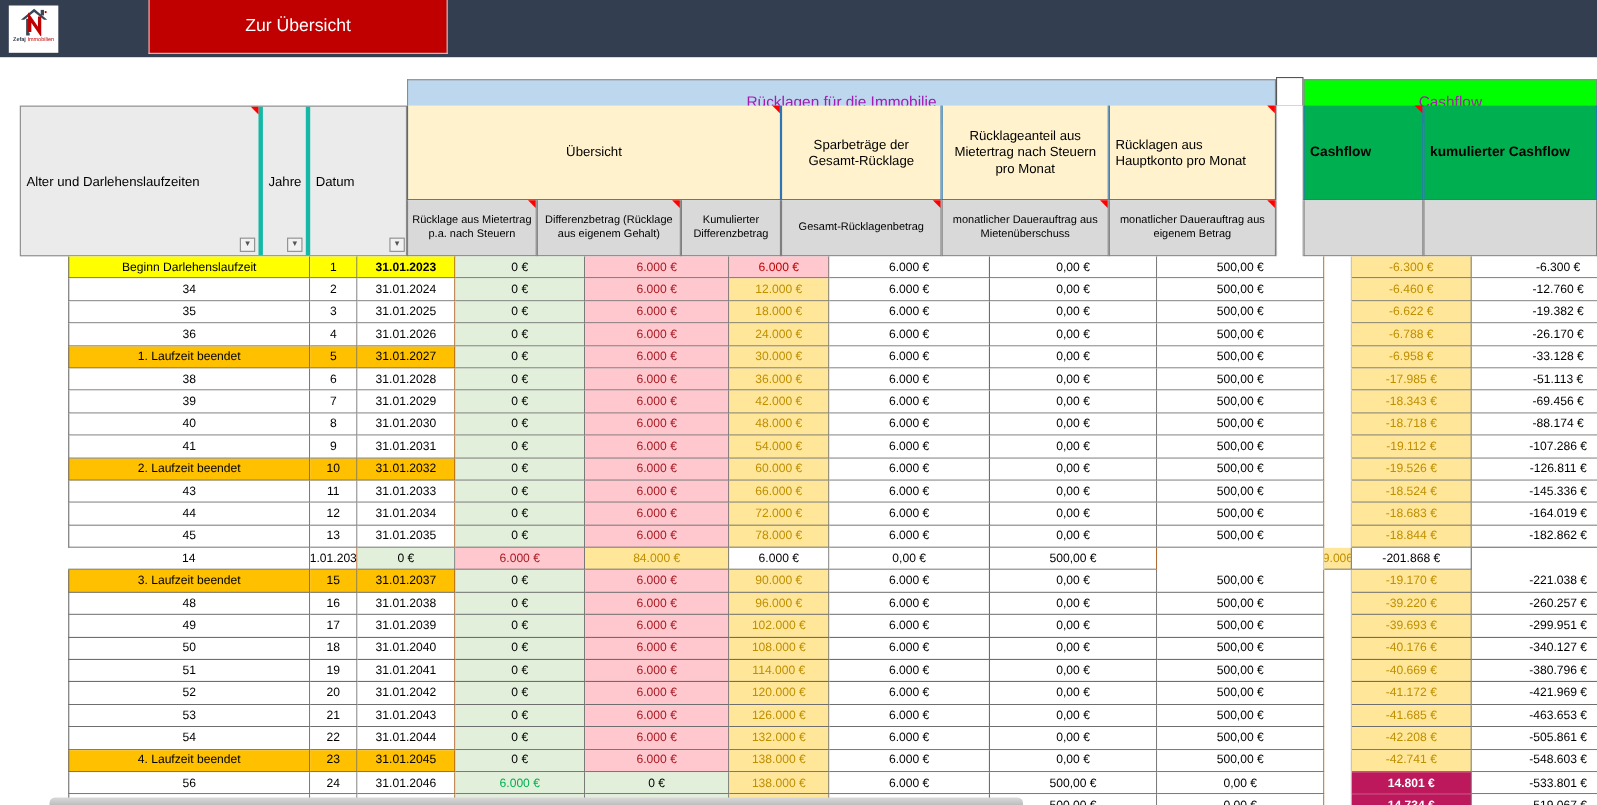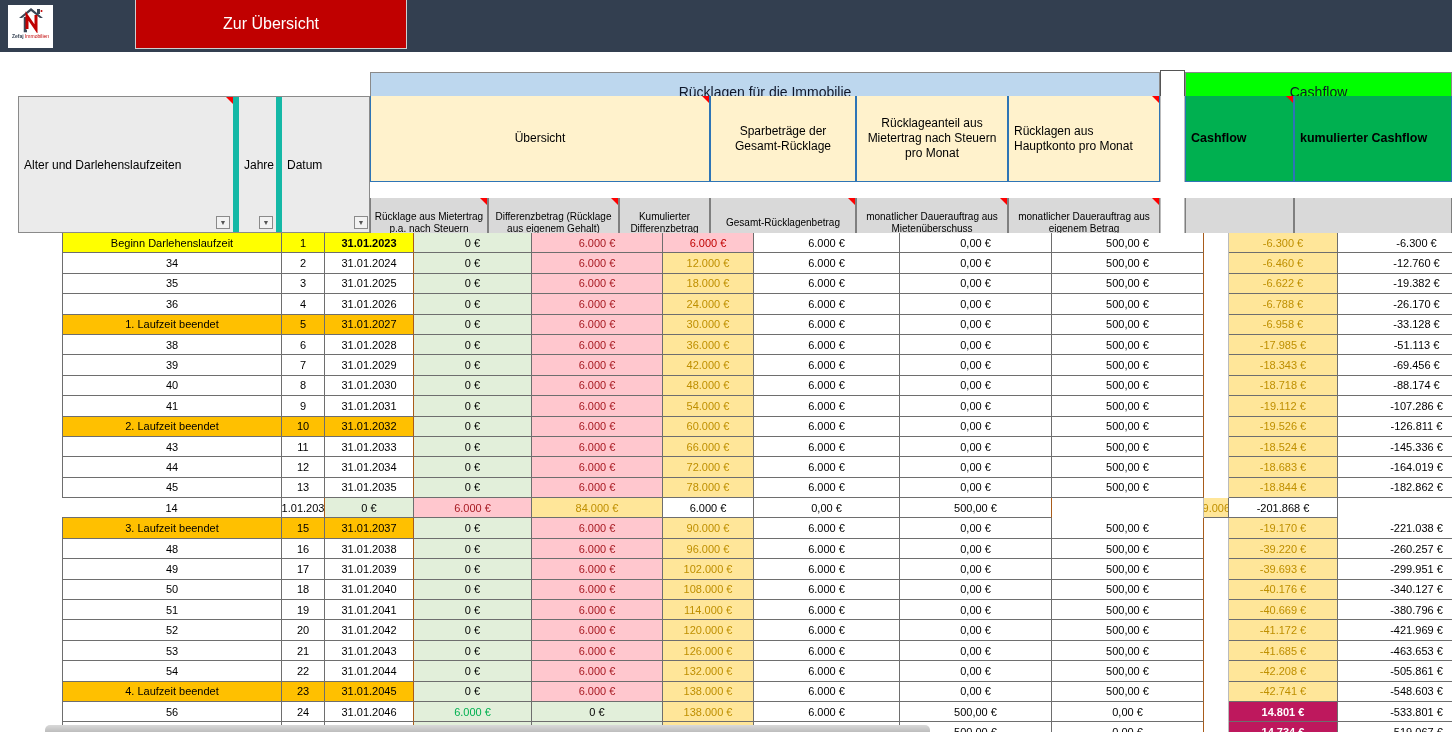--- a/index.html
+++ b/index.html
@@ -13,48 +13,48 @@
               display:flex; flex-direction:column; align-items:center; justify-content:flex-start; padding-top:2px; }
   .logo-text { font-size:5px; line-height:6px; white-space:nowrap; }
   .logo-z { color:#333F50; font-weight:bold; }
   .logo-i { color:#C00000; }
   .overview-btn { position:absolute; left:135px; top:0; width:272px; height:49px;
                   background:#C00000; color:#fff; font-size:16px; font-family:"Liberation Sans",sans-serif;
                   border:1px solid #cfcfcf; border-top:none; cursor:pointer; }
 
   
   .banner { position:absolute; top:72px; height:40px; display:flex; align-items:center; justify-content:center;
-            font-size:14px; color:#0f172a; border:1px solid #8a8a8a; border-bottom:2px solid #C55A11; }
+            font-size:14px; color:#a21caf; border:1px solid #8a8a8a; border-bottom:2px solid #C55A11; }
   .banner-blue  { left:370px; width:790px; background:#BDD7EE; }
   .banner-sep   { position:absolute; top:70px; left:1160px; width:25px; height:27px; background:#fff; border:1px solid #555; }
   .banner-green { left:1185px; width:267px; background:#00FF00; }
 
   
   .left-header { position:absolute; left:18px; top:96px; width:352px; height:137px; display:grid;
                  grid-template-columns:220px 43px 89px; background:#EBEBEB; border:1px solid #8a8a8a; }
-  .lh-cell { position:relative; border-right:6px solid #14b8a6; display:flex; align-items:center;
+  .lh-cell { position:relative; border-right:4px solid #14b8a6; display:flex; align-items:center;
              font-size:12px; color:#000; padding-left:5px; }
   .lh-cell:last-child { border-right:none; }
   .filter-btn { position:absolute; right:3px; bottom:3px; width:14px; height:13px; background:#f2f2f2;
                 border:1px solid #8a8a8a; font-size:7px; color:#555; display:flex; align-items:center;
                 justify-content:center; cursor:pointer; }
 
   
   .group-row { position:absolute; left:370px; top:96px; height:86px; display:grid;
                grid-template-columns:340px 146px 152px 152px 25px 109px 158px; }
   .g-cell { position:relative; background:#FFF2CC; border:1px solid #2E75B6; border-top:none;
             display:flex; align-items:center; justify-content:center; text-align:center;
             font-size:12px; line-height:15px; padding:2px 4px; }
   .g-cell.left-al { justify-content:center; text-align:left; padding-left:5px; }
   .g-sep { background:#fff; border:none; border-left:1px solid #bbb; border-right:1px solid #bbb; }
   .g-green { background:#00B050; font-weight:bold; justify-content:flex-start; text-align:left;
              padding-left:5px; font-size:12.5px; }
 
   
-  .sub-row { position:absolute; left:370px; top:198px; height:51px; display:grid;
+  .sub-row { position:absolute; left:370px; top:182px; height:51px; display:grid;
              grid-template-columns:118px 131px 91px 146px 152px 152px 25px 109px 158px; }
   .s-cell { position:relative; background:#D9D9D9; border:1px solid #7f7f7f; border-top:none;
             display:flex; align-items:center; justify-content:center; text-align:center;
             font-size:10px; line-height:12px; padding:1px 2px; }
   .s-sep { background:#fff; border:none; border-left:1px solid #bbb; border-right:1px solid #bbb; }
 
   
   .tri { position:absolute; top:0; right:0; width:0; height:0;
          border-top:7px solid #FF0000; border-left:7px solid transparent; }
 

